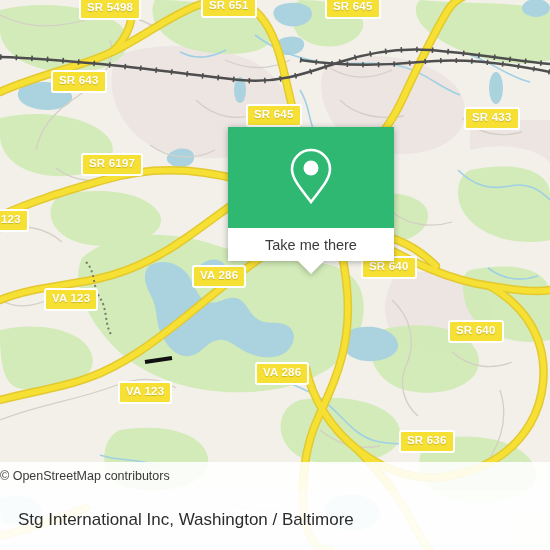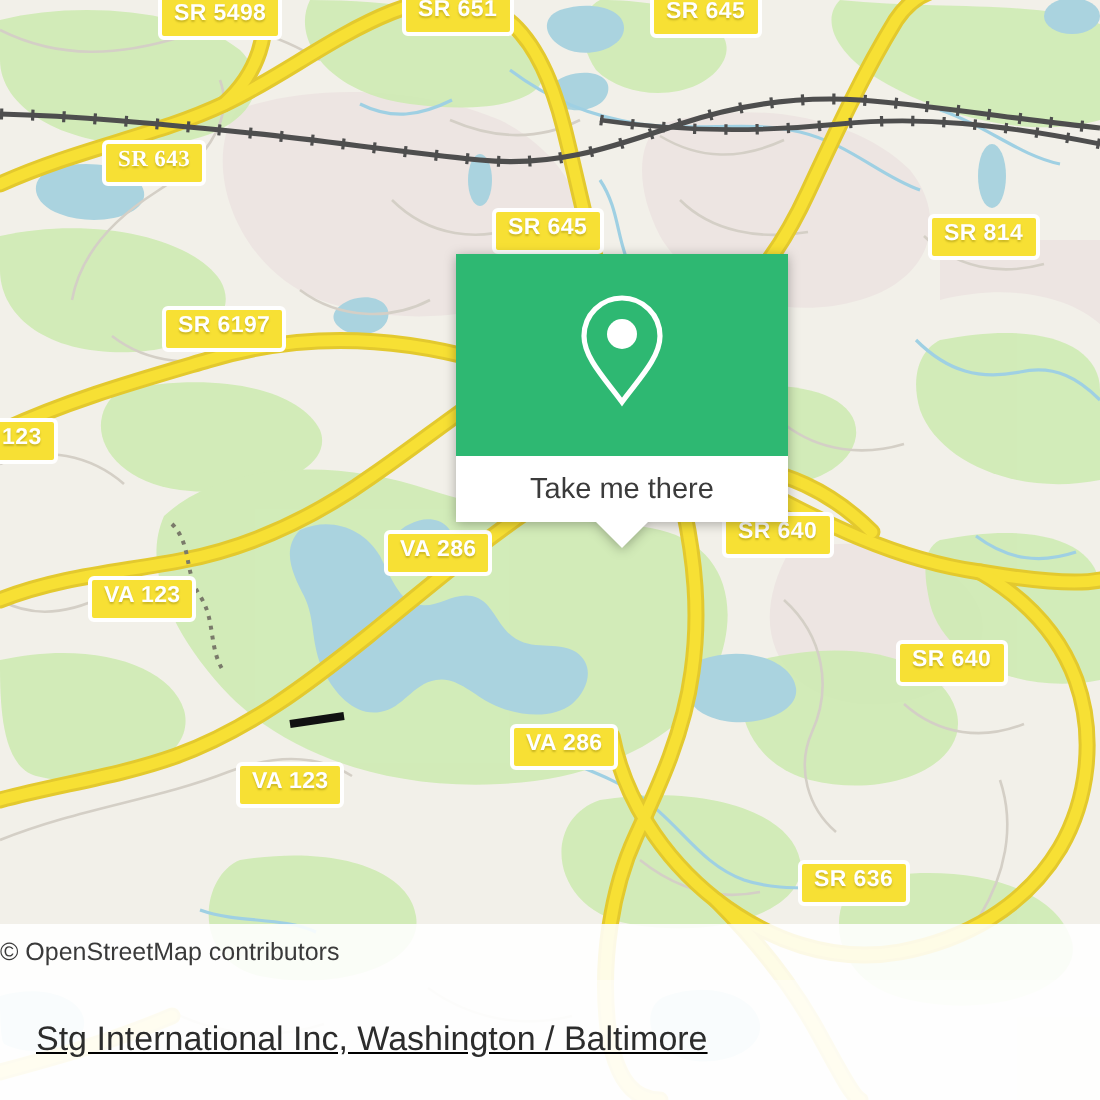--- a/index.html
+++ b/index.html
@@ -105,21 +105,20 @@
     left: 0;
     right: 0;
     top: 490px;
     height: 60px;
     background: rgba(255,255,255,0.93);
     display: flex;
     align-items: center;
     justify-content: space-between;
     padding: 0 14px 0 18px;
     box-sizing: border-box;
-    text-decoration: underline;
   }
   #place-title {
     font-size: 17px;
     color: #2C2C2C;
     white-space: nowrap;
   }
   #moovit-logo {
     display: flex;
     align-items: center;
     gap: 2px;
@@ -284,23 +283,23 @@
       <line x1="145" y1="362" x2="172" y2="358" stroke="#111111" stroke-width="4"></line>
 
       <path d="M86,262 C96,272 92,286 100,298 C108,310 104,324 112,336" fill="none" stroke="#7A7A6A" stroke-width="2" stroke-dasharray="2 3"></path>
     </svg>
   </div>
 
   <div id="shields">
       <div class="shield" style="left: 79px; top: -3px;">SR 5498</div>
       <div class="shield" style="left: 201px; top: -5px;">SR 651</div>
       <div class="shield" style="left: 325px; top: -4px;">SR 645</div>
-      <div class="shield" style="left: 51px; top: 70px; font-family: Liberation Serif, serif;">SR 643</div>
+      <div class="shield" style="left: 51px; top: 70px;">SR 643</div>
       <div class="shield" style="left: 246px; top: 104px;">SR 645</div>
-      <div class="shield" style="left: 464px; top: 107px;">SR 814</div>
+      <div class="shield" style="left: 464px; top: 107px;">SR 433</div>
       <div class="shield" style="left: 81px; top: 153px; text-align: center;">SR 6197</div>
       <div class="shield" style="left: -7px; top: 209px;">123</div>
       <div class="shield" style="left: 192px; top: 265px;">VA 286</div>
       <div class="shield" style="left: 361px; top: 256px;">SR 640</div>
       <div class="shield" style="left: 44px; top: 288px;">VA 123</div>
       <div class="shield" style="left: 448px; top: 320px;">SR 640</div>
       <div class="shield" style="left: 255px; top: 362px;">VA 286</div>
       <div class="shield" style="left: 118px; top: 381px;">VA 123</div>
       <div class="shield" style="left: 399px; top: 430px;">SR 636</div>
     </div>

